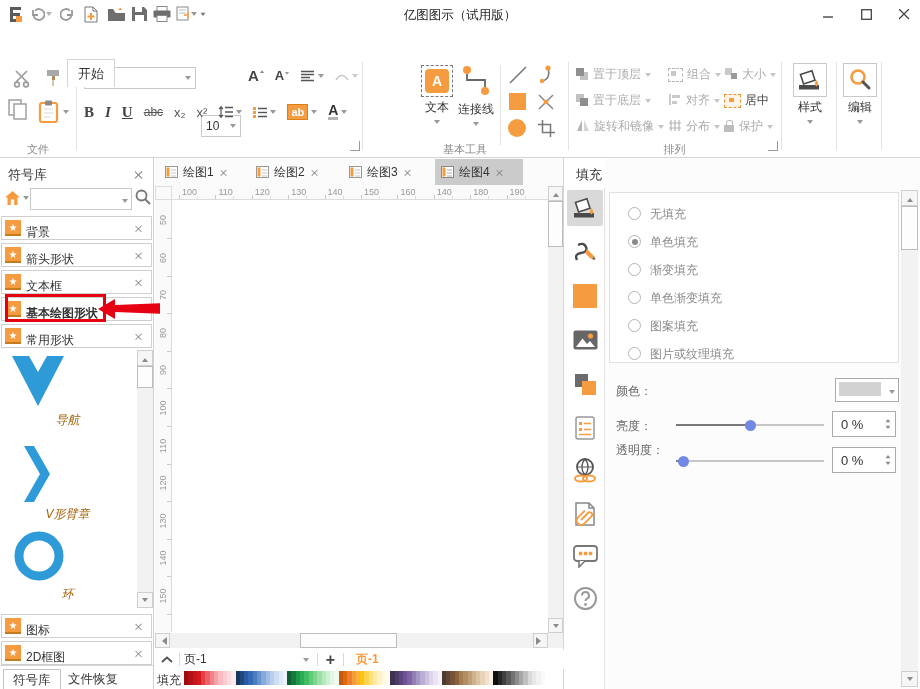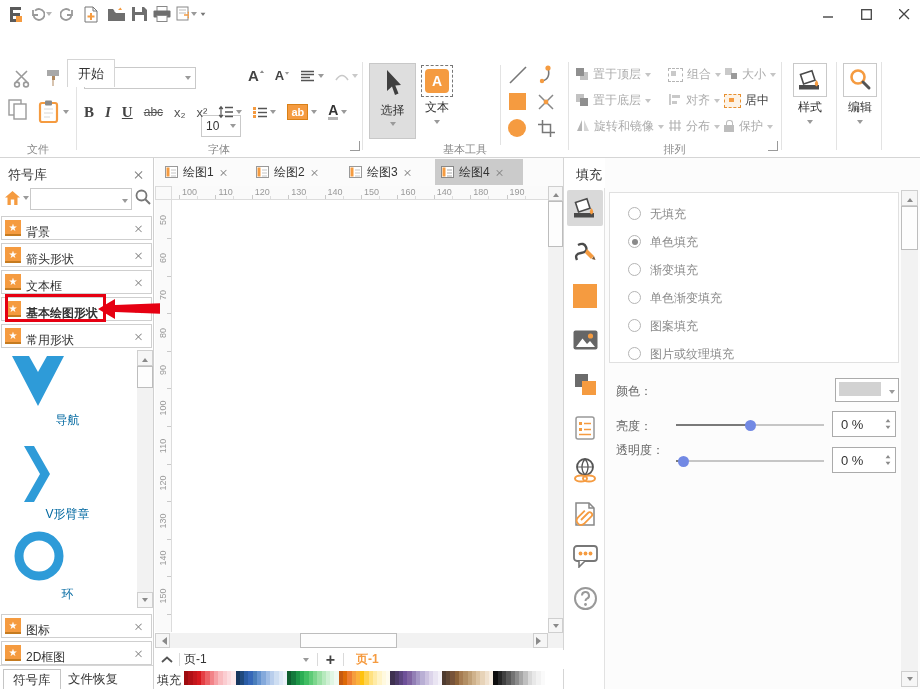--- a/index.html
+++ b/index.html
@@ -42,21 +42,21 @@
   .icsq .b{position:absolute;width:8px;height:8px;background:#C2C2C2;}
   .icsq .f{position:absolute;width:8px;height:8px;background:#8F8F8F;}
   .lockic{position:relative;display:inline-block;width:11px;height:13px;}
   .lockic::before{content:"";position:absolute;left:2px;top:0;width:5px;height:5px;border:1.6px solid #BDBDBD;border-bottom:none;border-radius:3px 3px 0 0;}
   .lockic::after{content:"";position:absolute;left:0;top:5px;width:10px;height:7px;background:#BDBDBD;}
   
   .sidebar{position:absolute;left:0;top:158px;width:154px;height:531px;background:#fff;border-right:1px solid #D0D0D0;box-sizing:border-box;}
   .srow{position:absolute;left:1px;width:151px;height:24px;background:#fff;border:1px solid #CFCFCF;box-sizing:border-box;display:flex;align-items:center;}
   .star{width:16px;height:16px;background:#F59B40;color:#fff;font-size:10px;display:flex;align-items:center;justify-content:center;margin:0 5px 0 3px;border-bottom:2px solid #C57B20;box-sizing:border-box;}
   .srow .lbl{flex:1;font-size:12px;color:#333;margin-top:8px;}
-  .shape-lbl{position:absolute;left:0;width:135px;text-align:center;font-size:12px;color:#0369a1;}
+  .shape-lbl{position:absolute;left:0;width:135px;text-align:center;font-size:12px;color:#a16207;font-style:italic;}
   .sbtab{position:absolute;font-size:12.5px;color:#333;}
   
   .canvas-wrap{position:absolute;left:155px;top:158px;width:409px;height:531px;background:#fff;border-right:1px solid #D5D5D5;box-sizing:border-box;}
   .dtab{position:absolute;top:1px;height:26px;display:flex;align-items:center;gap:5px;padding:0 6px;font-size:12px;color:#333;}
   .ruler{background:#FAFAFA;position:absolute;}
   .rnum{position:absolute;font-size:9px;color:#999;}
   .scroll{position:absolute;background:#F2F2F2;}
   .sbtn{position:absolute;background:#F6F6F6;border:1px solid #CFCFCF;display:flex;align-items:center;justify-content:center;box-sizing:border-box;}
   .sthumb{position:absolute;background:#FDFDFD;border:1px solid #BDBDBD;box-sizing:border-box;}
   
@@ -140,20 +140,21 @@
     </div>
     <div class="qa" style="left:176px;width:30px;">
       <svg width="15" height="16">
           <rect x="1" y="1" width="11" height="13" fill="#fff" stroke="#888"></rect>
           <path d="M3 4 h7 M3 7 h7" stroke="#BBB"></path>
           <path d="M8 9 h7 m-3 -3 l3 3 l-3 3" stroke="#F59B40" fill="none" stroke-width="1.6"></path>
         </svg>
       <span class="tri-d" style="margin-left:2px;"></span>
         <span class="tri-d" style="border-top-color:#777;margin-left:3px;transform:scale(0.8);"></span>
     </div>
+    <div class="wtitle">亿图图示（试用版）</div>
     <div class="qa" style="left:818px;width:20px;">
         <svg width="11" height="10">
           <path d="M0 8 h10" stroke="#444" stroke-width="1.4"></path>
         </svg>
       </div>
     <div class="qa" style="left:856px;width:20px;">
         <svg width="11" height="11">
           <rect x="0.7" y="0.7" width="9.6" height="9.6" fill="none" stroke="#444" stroke-width="1.3"></rect>
         </svg>
       </div>
@@ -296,36 +297,37 @@
         </span>
       <span class="flex">
           <span style="background:#F59B40;color:#fff;font-size:11px;font-weight:bold;padding:1px 3px;border:1px solid #D98016;">ab</span>
           <span class="tri-d" style="margin-left:3px;"></span>
         </span>
       <span class="flex">
           <span style="font-weight:bold;color:#333;font-size:14px;border-bottom:3px solid #B5B5B5;line-height:13px;">A</span>
           <span class="tri-d" style="margin-left:3px;"></span>
         </span>
     </div>
-    <div class="glabel" style="left:76px;width:286px;">字体</div>
     <div class="launcher" style="left:350px;top:84px;"></div>
     <div class="sepv" style="left:362px;top:5px;height:88px;"></div>
 
-    <div class="selbtn" style="left:369px;top:6px;width:45px;height:74px;">
-      <span style="margin-top:5px;"><svg width="22" height="28">
-            <path d="M5,1 L5,22 L10,17.5 L13,26 L16.5,24.5 L13.3,16.5 L19,16 Z" fill="#3F3F3F"></path>
-          </svg></span>
-      <span class="tool-label">选择</span>
-      <span class="tri-d" style="margin-top:3px;"></span>
-    </div>
     <div class="toolbtn" style="left:420px;top:6px;width:34px;">
       <span style="width:30px;height:30px;border:1.5px dashed #777;display:flex;align-items:center;justify-content:center;margin-top:2px;">
         <span style="width:24px;height:24px;background:#F59B40;border-radius:4px;color:#fff;font-weight:bold;font-size:14px;display:flex;align-items:center;justify-content:center;">A</span>
       </span>
       <span class="tool-label">文本</span>
+      <span class="tri-d" style="margin-top:4px;"></span>
+    </div>
+    <div class="toolbtn" style="left:456px;top:6px;width:40px;">
+      <span style="margin-top:2px;"><svg width="30" height="31">
+            <circle cx="6" cy="5" r="4" fill="#F59B40"></circle>
+            <path d="M6 9 V15 H24 V24" stroke="#666" fill="none" stroke-width="1.8"></path>
+            <circle cx="24" cy="26" r="4" fill="#F59B40"></circle>
+          </svg></span>
+      <span class="tool-label">连接线</span>
       <span class="tri-d" style="margin-top:4px;"></span>
     </div>
     <div class="sepv" style="left:500px;top:8px;height:80px;"></div>
     <div class="abs" style="left:508px;top:8px;"><svg width="20" height="20">
           <path d="M2 18 L18 2" stroke="#777" stroke-width="1.6"></path>
         </svg></div>
     <div class="abs" style="left:536px;top:7px;"><svg width="20" height="21">
           <path d="M6 17 Q15 15 12 4" stroke="#777" fill="none" stroke-width="1.6"></path>
           <circle cx="12" cy="4" r="2.6" fill="#F59B40"></circle>
           <circle cx="6" c17="17" cy="17" r="2.2" fill="#F59B40"></circle>

